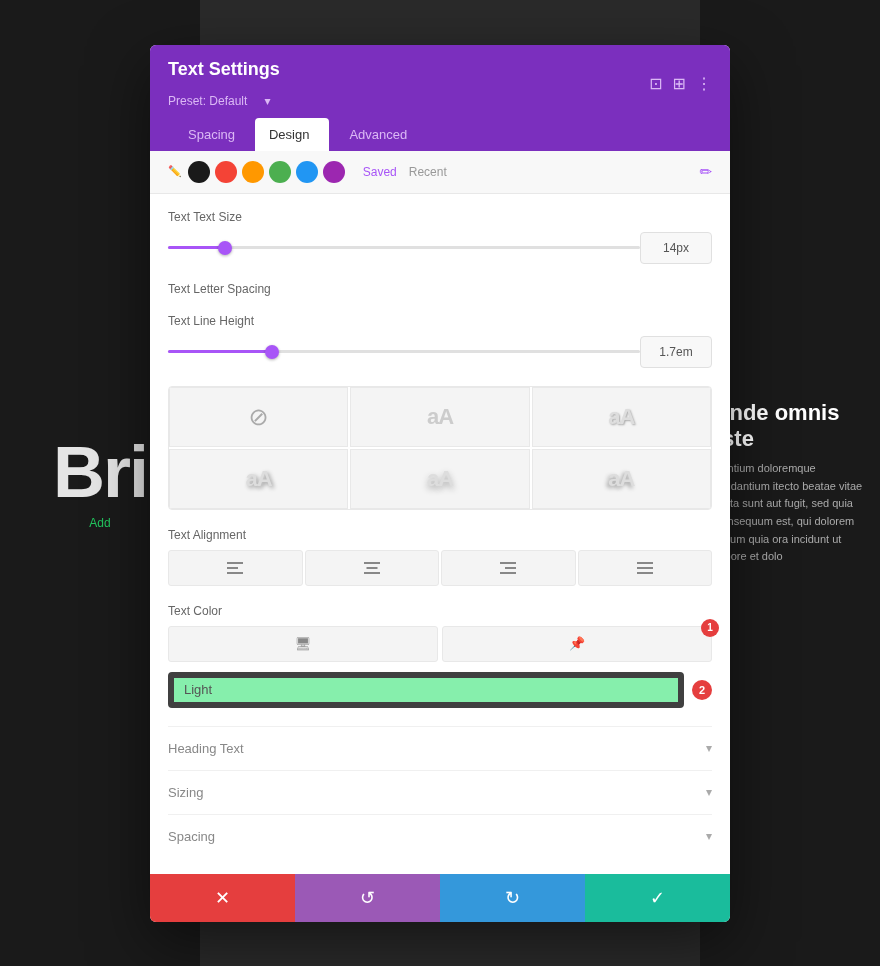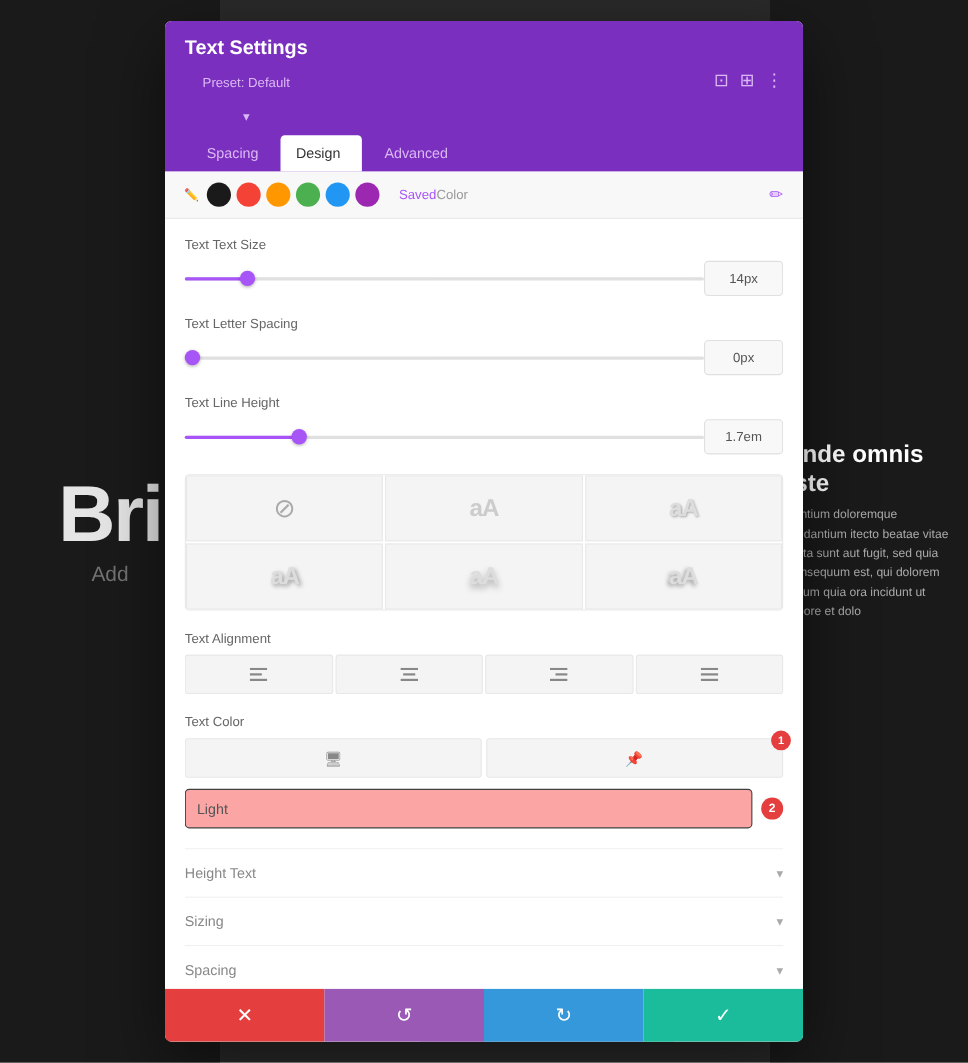--- a/index.html
+++ b/index.html
@@ -28,22 +28,22 @@
 
     .bg-left-text {
       font-size: 72px;
       font-weight: 800;
       color: #e5e5e5;
       letter-spacing: -2px;
       line-height: 1;
     }
 
     .bg-left-subtext {
-      color: #737373;
-      font-size: 19px;
+      color: #22c55e;
+      font-size: 12px;
       margin-top: 8px;
     }
 
     .bg-right {
       position: absolute;
       right: 0; top: 0;
       width: 180px; height: 100%;
       background: #1a1a1a;
       display: flex;
       flex-direction: column;
@@ -93,21 +93,20 @@
       font-weight: 700;
     }
 
     .modal-preset {
       color: #dbb8f5;
       font-size: 12px;
       margin-top: 14px;
       display: flex;
       align-items: center;
       gap: 17px;
-      flex-direction: column;
     }
 
     .modal-header-icons {
       display: flex;
       gap: 10px;
       align-items: center;
     }
 
     .modal-header-icon {
       color: #dbb8f5;
@@ -160,20 +159,21 @@
 
     .palette-more {
       color: #999;
       font-size: 18px;
       cursor: pointer;
       letter-spacing: -2px;
     }
 
     .palette-saved-recent {
       display: flex;
+      gap: 12px;
       margin-left: 12px;
     }
 
     .palette-saved { color: #a855f7; font-size: 12px; cursor: pointer; }
     .palette-recent { color: #999; font-size: 12px; cursor: pointer; }
 
     
     .modal-body {
       padding: 16px 18px;
       background: #fff;
@@ -361,22 +361,22 @@
     .select-row {
       display: flex;
       align-items: center;
       gap: 8px;
       margin-bottom: 8px;
     }
 
     .select-field {
       flex: 1;
       height: 36px;
-      background: #fca5a5;
-      border: 1px solid #404040;
+      background: #86efac;
+      border: 6px solid #404040;
       border-radius: 4px;
       padding: 0 10px;
       font-size: 13px;
       color: #555;
       appearance: none;
       cursor: pointer;
     }
 
     .badge-red-select {
       width: 20px;
@@ -478,47 +478,40 @@
     <div class="palette-dots-group">
       <div class="palette-dot" style="background:#1a1a1a;"></div>
       <div class="palette-dot" style="background:#f44336;"></div>
       <div class="palette-dot" style="background:#ff9800;"></div>
       <div class="palette-dot" style="background:#4caf50;"></div>
       <div class="palette-dot" style="background:#2196f3;"></div>
       <div class="palette-dot" style="background:#9c27b0;"></div>
     </div>
     <div class="palette-saved-recent">
       <span class="palette-saved">Saved</span>
-      <span class="palette-recent">Color</span>
+      <span class="palette-recent">Recent</span>
     </div>
     <span style="margin-left:auto; color:#a855f7; font-size:15px;">✏</span>
   </div>
 
   <div class="modal-body">
 
     <div class="setting-row">
       <div class="setting-label">Text Text Size</div>
       <div class="slider-row">
         <div class="slider-track">
           <div class="slider-fill" style="width:12%;"></div>
           <div class="slider-thumb" style="left:calc(12% - 7px);"></div>
         </div>
         <div class="slider-value">14px</div>
       </div>
     </div>
 
     <div class="setting-row">
       <div class="setting-label">Text Letter Spacing</div>
-      <div class="slider-row">
-        <div class="slider-track">
-          <div class="slider-fill" style="width:0%;"></div>
-          <div class="slider-thumb" style="left:calc(0% - 0px);"></div>
-        </div>
-        <div class="slider-value">0px</div>
-      </div>
     </div>
 
     <div class="setting-row">
       <div class="setting-label">Text Line Height</div>
       <div class="slider-row">
         <div class="slider-track">
           <div class="slider-fill" style="width:22%;"></div>
           <div class="slider-thumb" style="left:calc(22% - 7px);"></div>
         </div>
         <div class="slider-value">1.7em</div>
@@ -598,21 +591,21 @@
           <option>Light</option>
           <option>Dark</option>
           <option>Custom</option>
         </select>
         <div class="badge-red-select">2</div>
       </div>
     </div>
 
     <div class="collapse-section">
       <div class="collapse-header">
-        <span class="collapse-title">Height Text</span>
+        <span class="collapse-title">Heading Text</span>
         <span class="collapse-arrow">▾</span>
       </div>
     </div>
 
     <div class="collapse-section">
       <div class="collapse-header">
         <span class="collapse-title">Sizing</span>
         <span class="collapse-arrow">▾</span>
       </div>
     </div>

